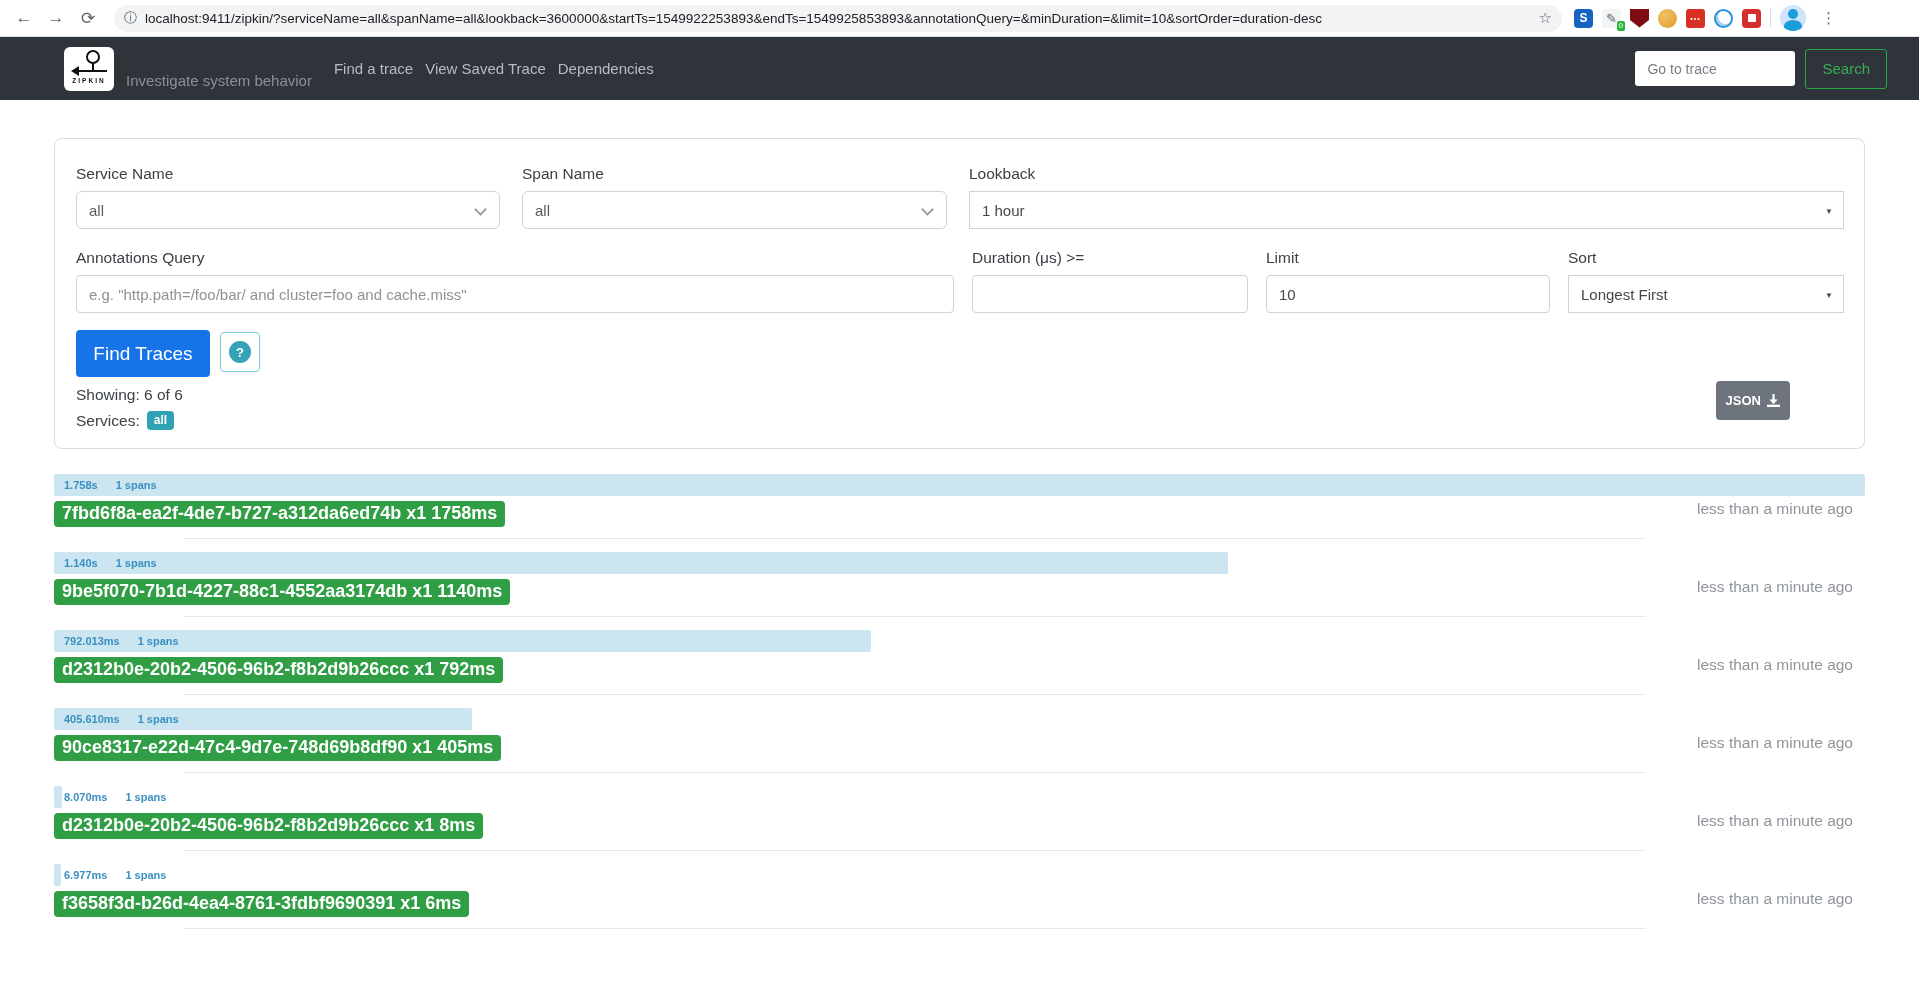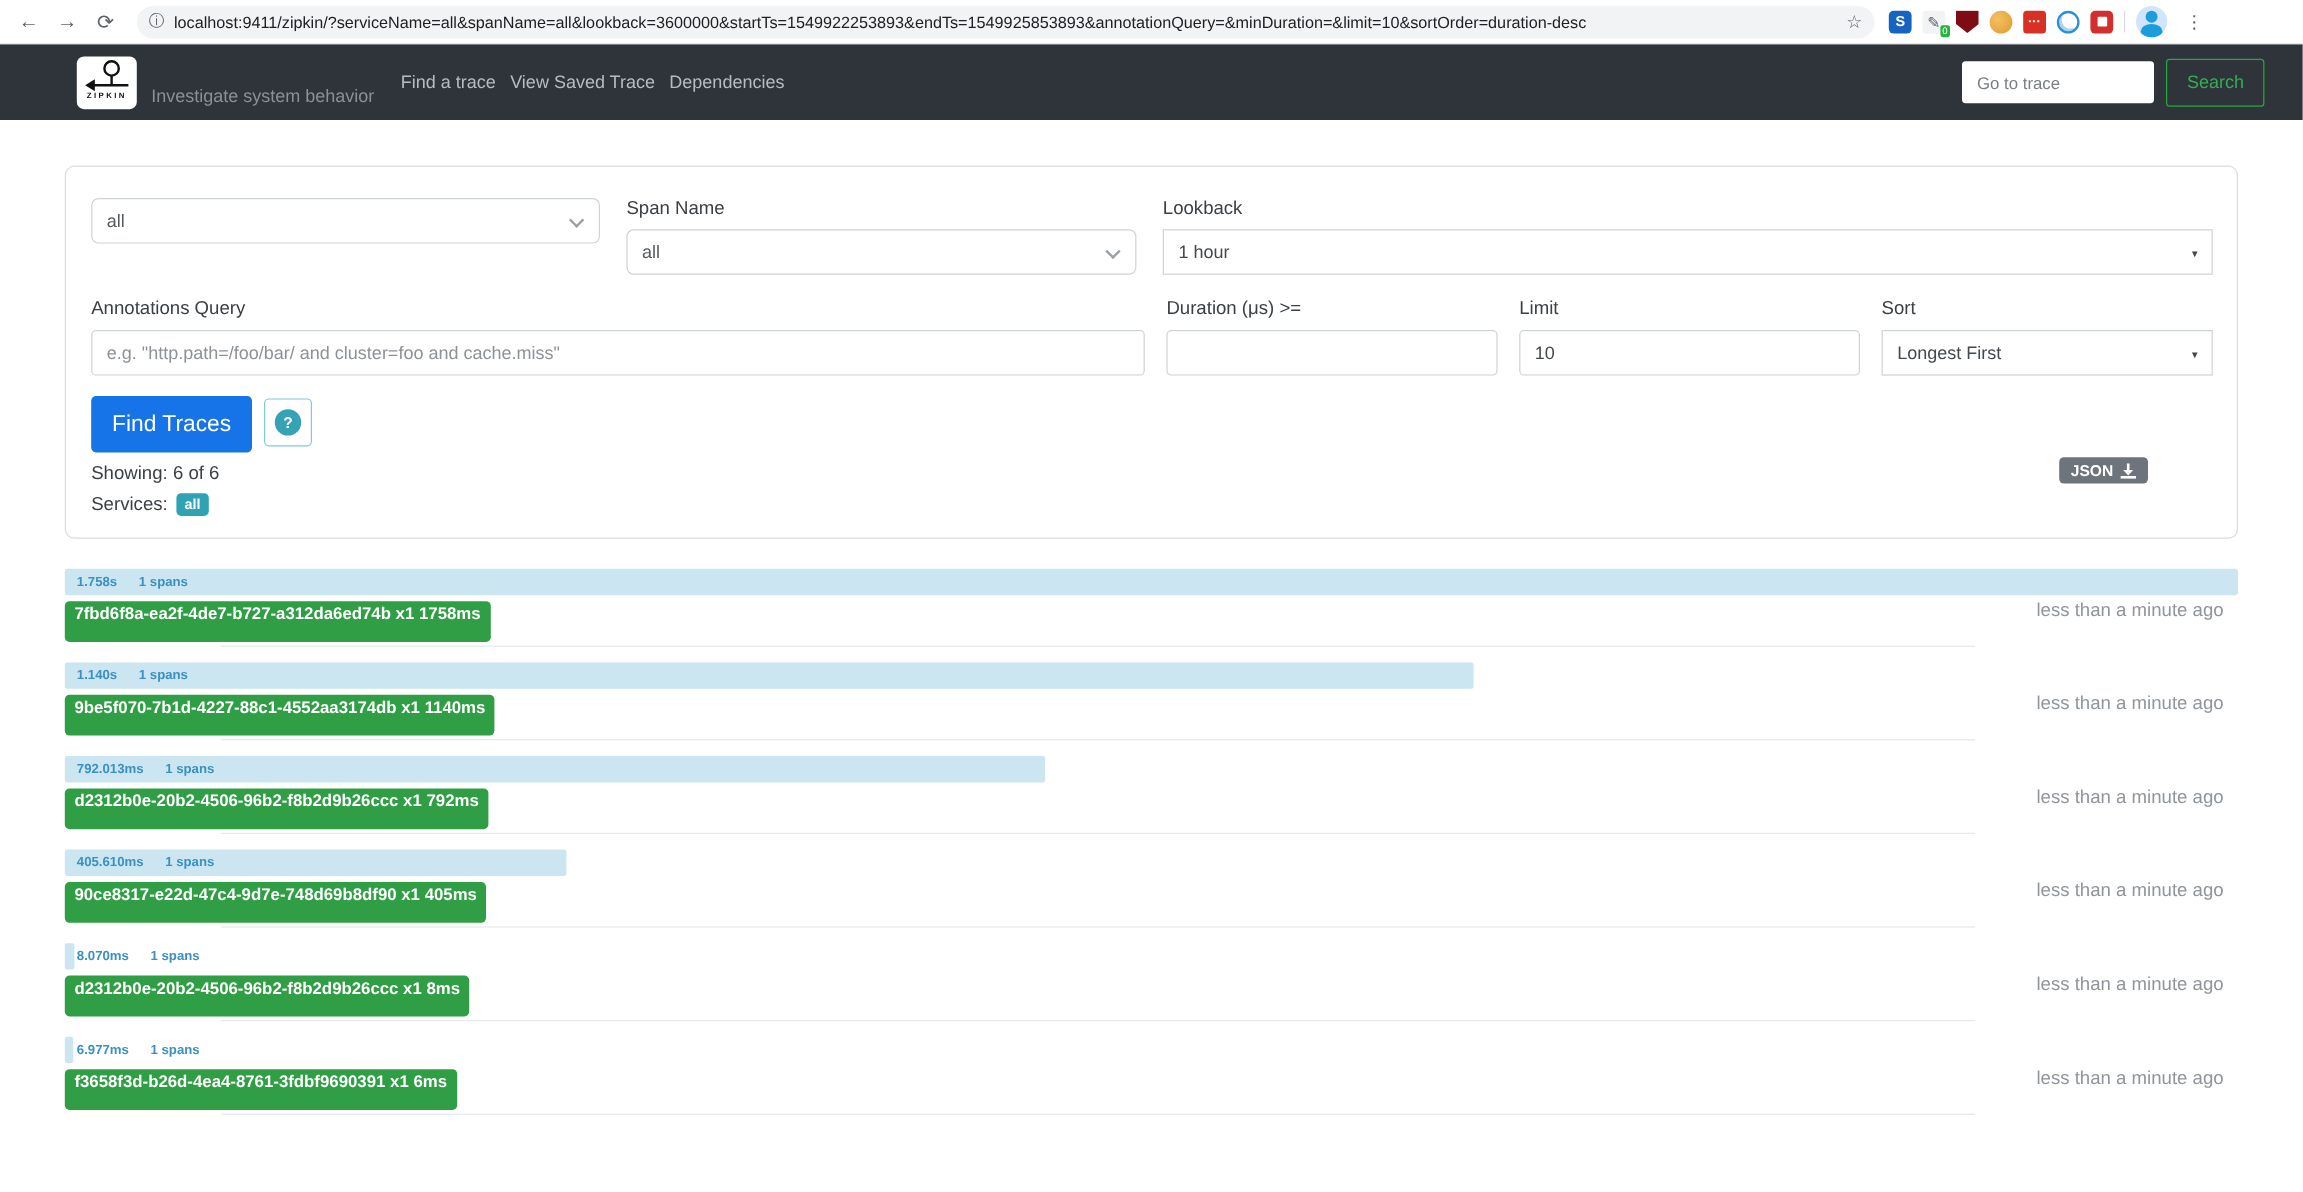--- a/index.html
+++ b/index.html
@@ -76,33 +76,33 @@
   .find-btn { width:134px; height:47px; background:#1774e8; border:none; border-radius:4px;
               color:#fff; font-size:19px; cursor:pointer; font-family:"Liberation Sans",sans-serif; }
   .help-btn { width:40px; height:40px; background:#fff; border:1px solid #7ecbd8; border-radius:4px;
               display:flex; align-items:center; justify-content:center; cursor:pointer; margin-top:2px; }
   .help-circle { width:22px; height:22px; border-radius:50%; background:#35a2b5; color:#fff;
                  font-size:13px; font-weight:bold; display:flex; align-items:center; justify-content:center; }
   .showing { font-size:15.5px; color:#3b4045; margin-top:9px; }
   .services-line { font-size:15.5px; color:#3b4045; margin-top:7px; display:flex; align-items:center; gap:7px; }
   .svc-badge { background:#2fa3b4; color:#fff; font-size:12px; font-weight:bold; border-radius:4px;
                padding:2px 7px 3px; }
-  .json-btn { position:absolute; right:74px; top:242px; height:22px; background:#6d747c; color:#fff;
+  .json-btn { position:absolute; right:74px; top:242px; height:39px; background:#6d747c; color:#fff;
               border:none; border-radius:4px; font-size:13px; font-weight:bold; padding:0 10px;
               display:flex; align-items:center; gap:6px; cursor:pointer; font-family:"Liberation Sans",sans-serif; }
 
   
   .traces { margin:25px 54px 0 54px; width:1811px; }
   .trace-row { position:relative; height:78px; cursor:pointer; }
   .bar-line { position:relative; height:22px; }
   .bar-fill { position:absolute; left:0; top:0; height:22px; background:#cbe5f1; border-radius:2px; }
   .bar-labels { position:relative; display:flex; gap:18px; padding-left:10px; line-height:22px; }
   .bar-dur, .bar-spans { color:#3a91c1; font-size:11px; font-weight:bold; }
   .badge-green { display:inline-block; margin-top:5px; background:#2f9e44; color:#fff;
-                 font-size:14px; font-weight:bold; border-radius:4px; padding:2px 8px 16px; }
+                 font-size:18px; font-weight:bold; border-radius:4px; padding:2px 8px 3px; }
   .age { position:absolute; right:12px; top:26px; color:#8f959b; font-size:15.5px; }
   .row-divider { position:absolute; left:130px; right:219px; bottom:13px; border-top:1px solid #e6e8ea; }
 </style>
 </head>
 <body>
 
 <div class="toolbar">
   <div class="nav-ico">←</div>
   <div class="nav-ico">→</div>
   <div class="nav-ico">⟳</div>
@@ -146,20 +146,21 @@
   </div>
   <div class="zheader-right">
     <input class="goto-input" placeholder="Go to trace" style="">
     <button class="search-btn">Search</button>
   </div>
 </div>
 
 <div class="panel">
   <div class="form-row1">
     <div>
+      <span class="f-label">Service Name</span>
       <div class="sel2">
         <span>all</span>
         <span class="chev"></span>
       </div>
     </div>
     <div>
       <span class="f-label">Span Name</span>
       <div class="sel2">
         <span>all</span>
         <span class="chev"></span>

